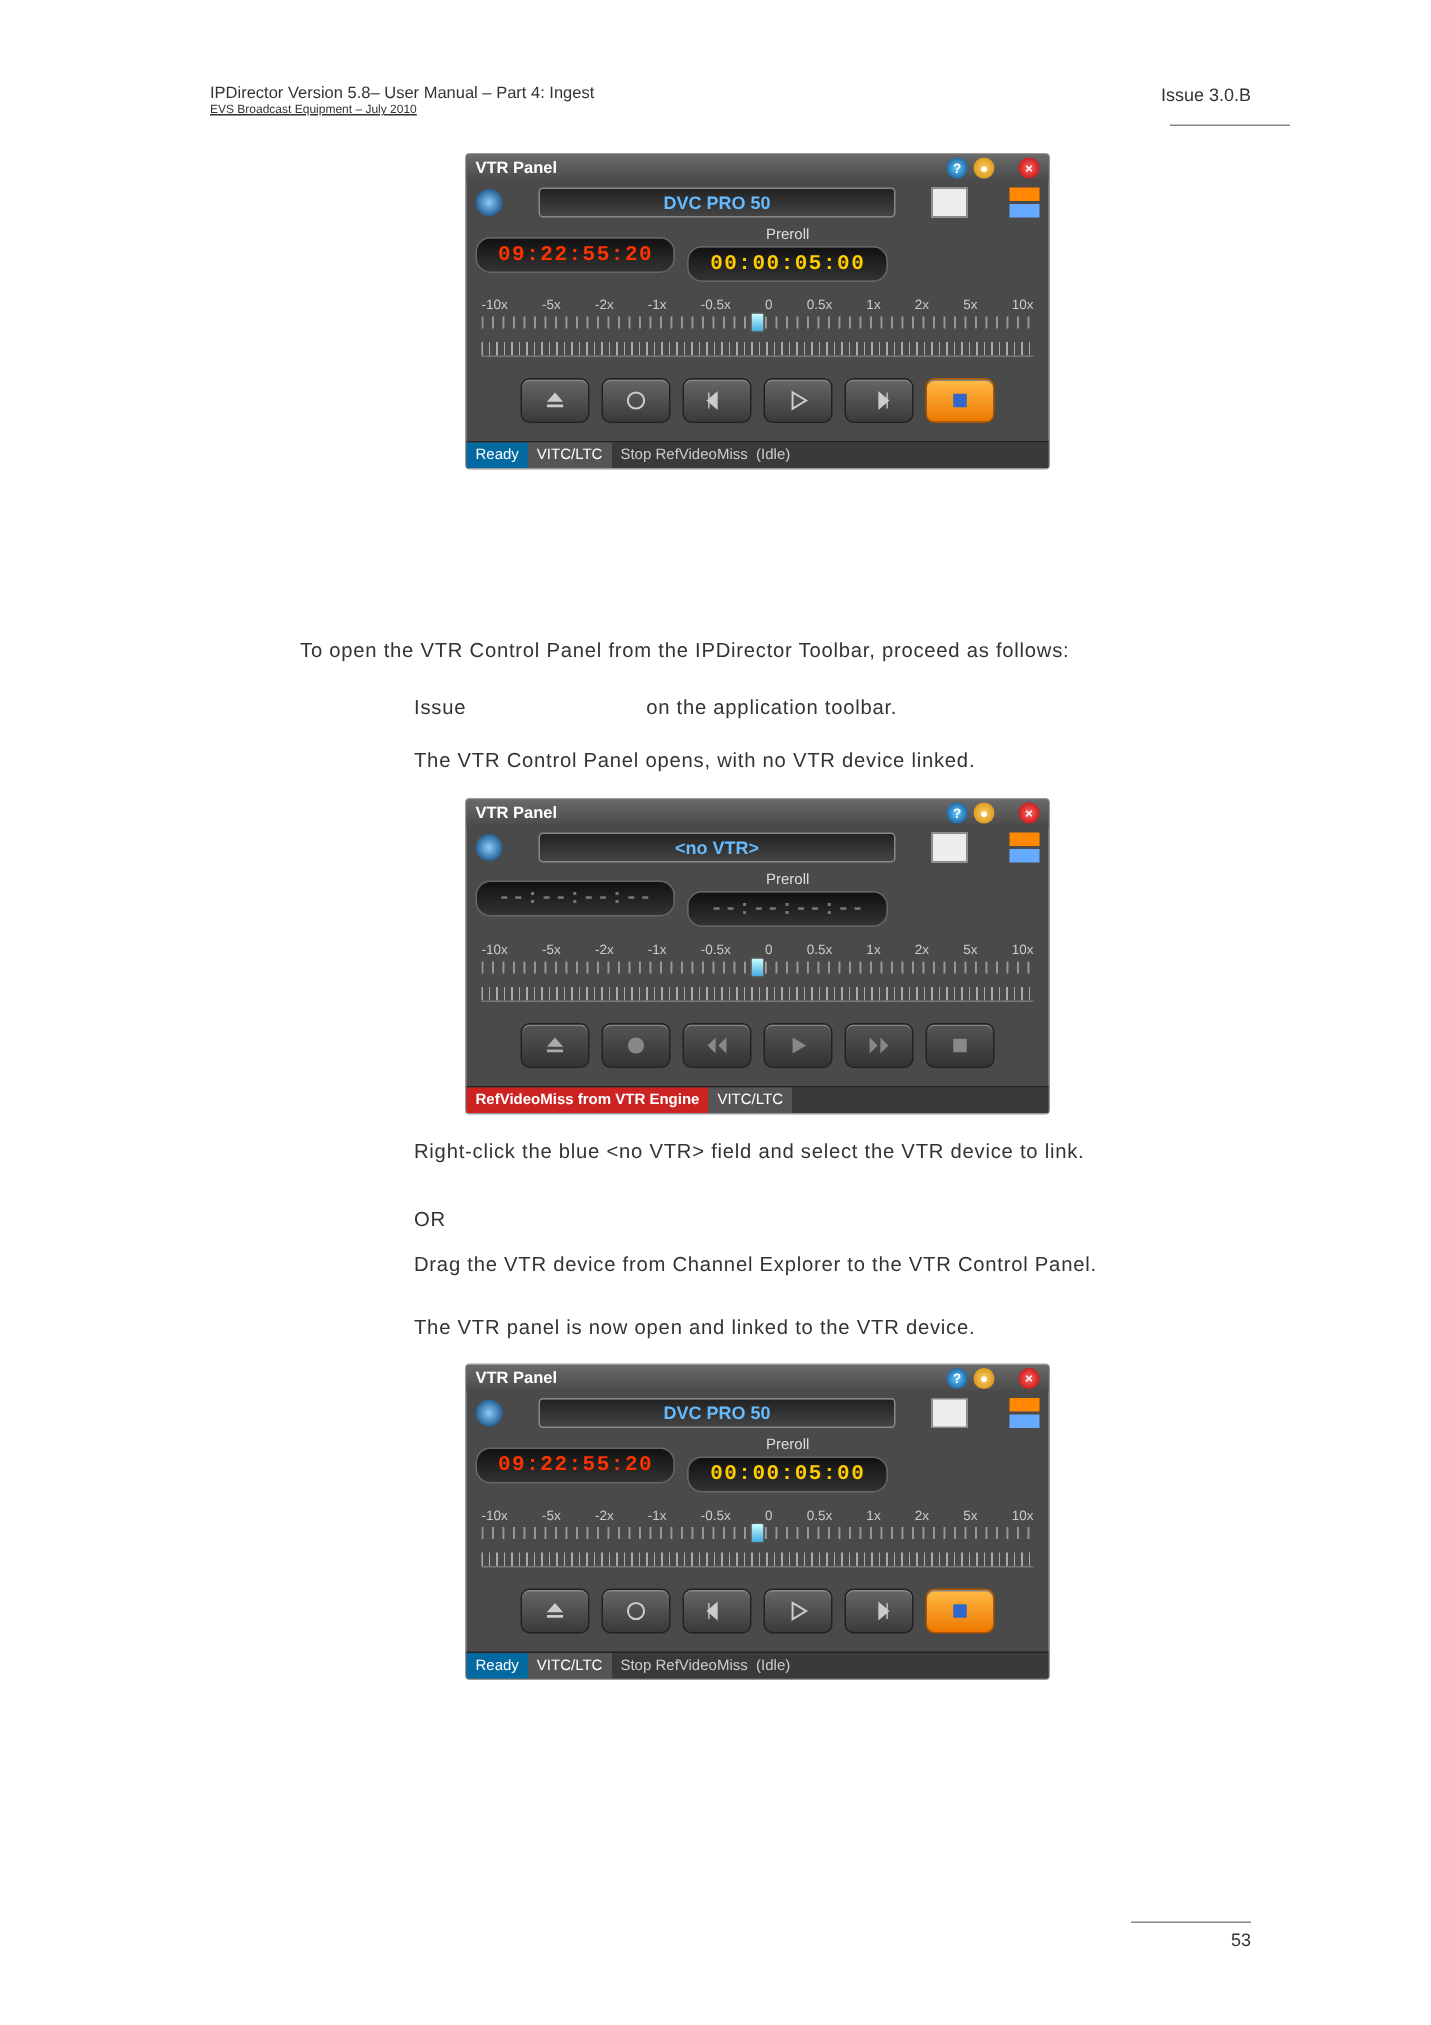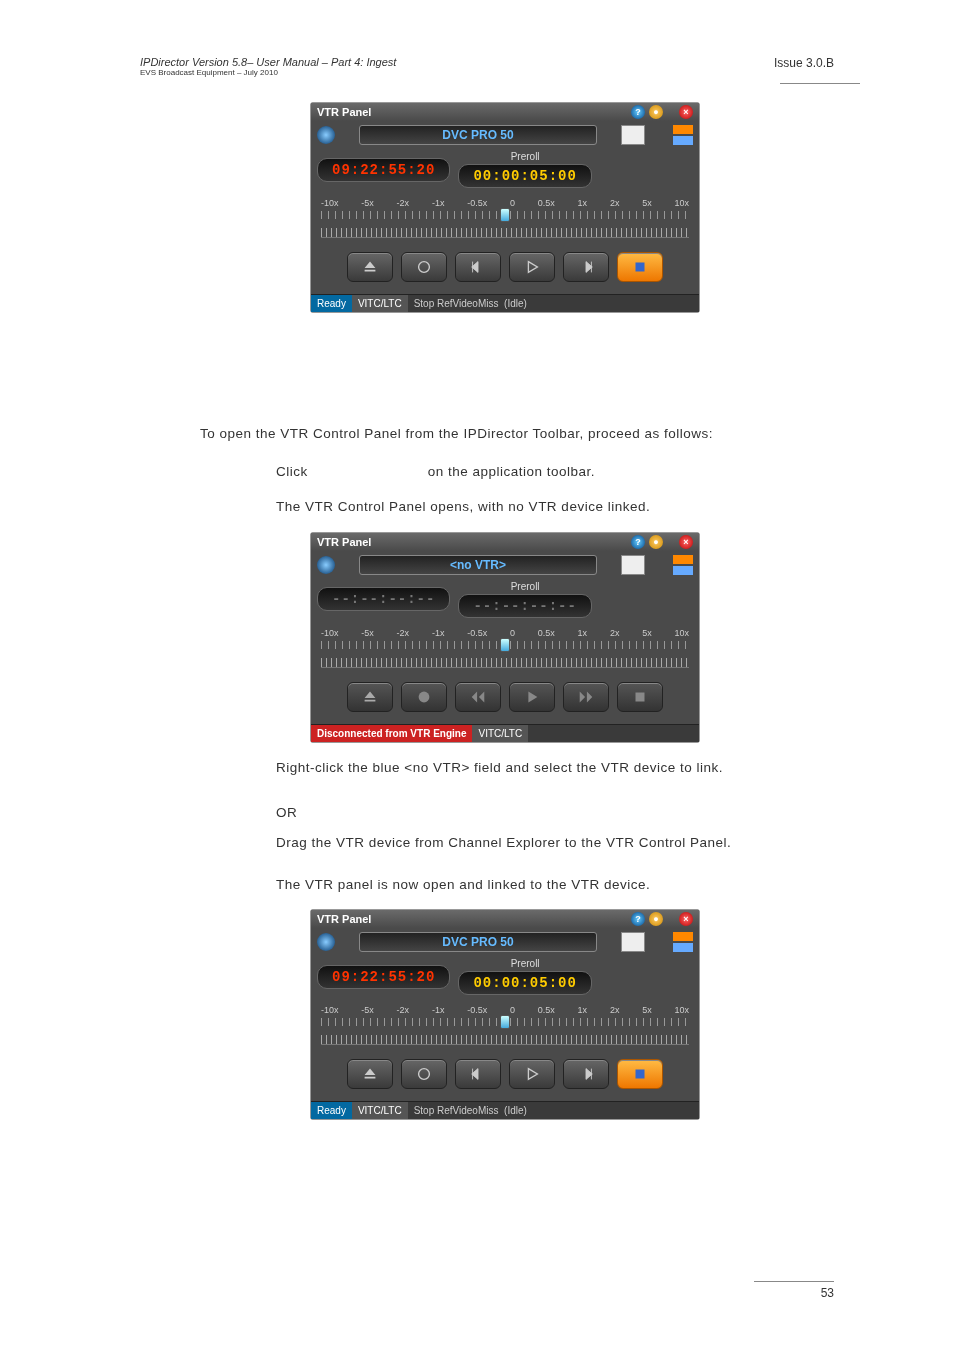--- a/index.html
+++ b/index.html
@@ -13,23 +13,23 @@
   }
   .page {
     padding: 56px 120px 40px 140px;
   }
   .header-row {
     display: flex;
     justify-content: space-between;
     align-items: flex-start;
     margin-bottom: 2px;
   }
-  .header-left { font-size: 11px; font-style: italic; }
+  .header-left { font-size: 11px; }
   .header-right { font-size: 12px; }
-  .header-sub { font-size: 8px; margin-bottom:4px;}
+  .header-sub { font-size: 8px; margin-bottom:4px;text-decoration:underline;}
   .hr-top {
     border: none;
     border-top: 1px solid #888;
     margin-left: 640px;
     margin-bottom: 18px;
     width:80px;
   }
   .content { margin-left: 60px; margin-right:0; }
   .para { font-size: 13.5px; letter-spacing: 0.5px; line-height: 1.6; margin: 16px 0; }
   .step-row { display:flex; gap:24px; margin:14px 0 14px 40px; font-size:13.5px; letter-spacing:0.5px; line-height:1.6;}
@@ -221,21 +221,21 @@
       </div>
     </div>
 
     <div style="height:90px"></div>
 
     <p class="para">To open the VTR Control Panel from the IPDirector Toolbar, proceed as follows:</p>
 
     <div class="step-row">
       <div class="step-num"></div>
       <div class="step-body">
-        <div><span>Click</span><span style="display:inline-block;width:120px"></span><span>on the application toolbar.</span></div>
+        <div><span>Issue</span><span style="display:inline-block;width:120px"></span><span>on the application toolbar.</span></div>
         <div style="margin-top:14px">The VTR Control Panel opens, with no VTR device linked.</div>
       </div>
     </div>
 
     <div class="panel">
       <div class="panel-title">
         <span>VTR Panel</span>
         <span class="title-icons">
           <span class="ticon ticon-help">?</span>
           <span class="ticon ticon-lock">●</span>
@@ -301,21 +301,21 @@
               <path d="M3 4l6 6-6 6zM11 4l6 6-6 6z" fill="#888"></path>
             </svg>
           </div>
         <div class="tbtn tbtn-dark">
             <svg viewBox="0 0 20 20">
               <rect x="5" y="5" width="10" height="10" fill="#888"></rect>
             </svg>
           </div>
       </div>
       <div class="status-bar">
-        <div class="sseg s-red">Disconnected from VTR Engine</div>
+        <div class="sseg s-red">RefVideoMiss from VTR Engine</div>
         <div class="sseg s-gray">VITC/LTC</div>
         <div class="sseg s-dark"></div>
       </div>
     </div>
 
     <div class="step-row">
       <div class="step-num"></div>
       <div class="step-body">
         <div>Right-click the blue &lt;no VTR&gt; field and select the VTR device to link.</div>
         <div style="margin-top:24px">OR</div>

